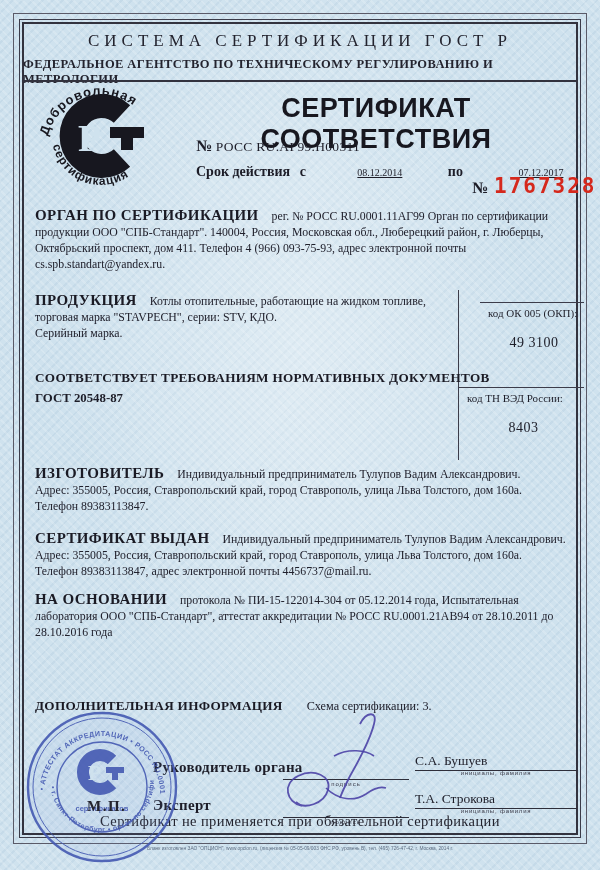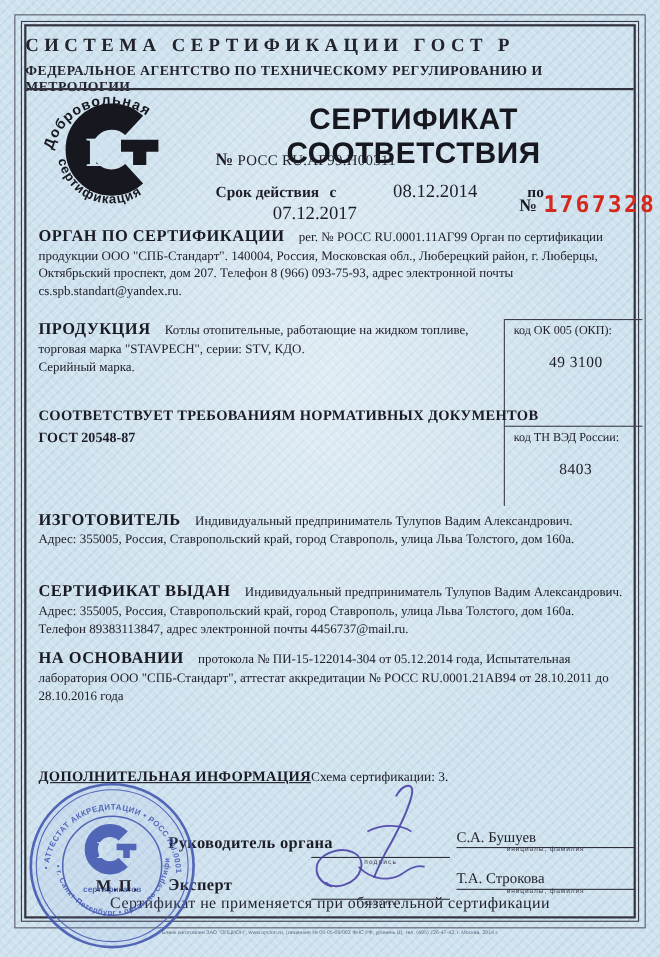--- a/index.html
+++ b/index.html
@@ -10,41 +10,41 @@
       repeating-linear-gradient(45deg, rgba(255,255,255,.16) 0 2px, rgba(255,255,255,0) 2px 6px),
       repeating-linear-gradient(-45deg, rgba(110,150,185,.10) 0 2px, rgba(110,150,185,0) 2px 7px),
       #cfe2ee;
     font-family:"Liberation Serif",serif;color:#1d1d28;
   }
   .abs{position:absolute;}
   .frame{position:absolute;pointer-events:none;}
   .f1{top:13px;left:13px;right:13px;bottom:26px;border:1px solid #5a5a68;}
   .f2{top:19px;left:19px;right:19px;bottom:32px;border:1px solid #3b3b49;}
   .f3{top:22px;left:22px;right:22px;bottom:35px;border:2px solid #33333f;}
-  .sys-title{top:31px;left:23px;right:23px;font-weight:bold;font-size:17px;letter-spacing:5px;color:#23232e;}
+  .sys-title{top:31px;left:23px;right:23px;text-align:center;font-weight:normal;font-size:17px;letter-spacing:5px;color:#23232e;}
   .agency{top:57px;left:23px;right:23px;font-weight:bold;font-size:12.5px;letter-spacing:.4px;color:#23232e;}
   .hdr-divider{top:80px;left:24px;right:24px;height:2px;background:#32323e;}
   .main-title{top:93px;left:172px;width:408px;text-align:center;font-family:Liberation Sans, sans-serif;font-weight:bold;font-size:27px;letter-spacing:.5px;color:#17171f;}
   .num-row{top:137px;left:196px;font-size:15px;}
   .num-row .lbl{font-weight:bold;font-size:16px;}
   .num-row .val{font-size:13.5px;letter-spacing:.3px;}
   .validity{top:164px;left:196px;font-size:14px;font-weight:bold;}
-  .validity .date{font-weight:normal;font-size:17px;}
+  .validity .date{font-weight:normal;font-size:10px;text-decoration:underline;}
   .validity .sp1{margin-left:6px;} .validity .d1{margin-left:48px;} .validity .po{margin-left:42px;} .validity .d2{margin-left:52px;}
   .blank-no-label{top:179px;left:472px;font-weight:bold;font-size:16px;}
   .blank-no-value{top:174px;left:494px;font-family:"DejaVu Sans Mono",monospace;font-weight:bold;font-size:21px;letter-spacing:2px;}
   .sec{line-height:1.34;font-size:11.8px;color:#20202c;}
   .sec .biglbl{font-weight:bold;font-size:15px;letter-spacing:.4px;margin-right:13px;color:#1a1a24;}
-  .sec .midlbl{font-weight:bold;font-size:13.2px;letter-spacing:.3px;margin-right:0;color:#1a1a24;text-decoration:underline;}
+  .sec .midlbl{font-weight:bold;font-size:13.2px;letter-spacing:.3px;margin-right:24px;color:#1a1a24;}
   .org{top:205px;left:35px;width:548px;}
   .product{top:290px;left:35px;width:428px;}
   .codebox{top:290px;left:458px;width:125px;height:170px;border-left:1.5px solid #3c3c4a;}
   .codecell{position:absolute;left:0;right:0;border-top:1.5px solid #3c3c4a;padding:4px 4px 0 8px;font-size:11px;}
   .codecell .cval{display:block;text-align:center;font-size:14px;margin-top:16px;letter-spacing:.5px;}
-  .cc1{top:0;} .cc2{top:97px;}
+  .cc1{top:12px;margin-left:21px;} .cc2{top:97px;}
   .conf-lbl{top:370px;left:35px;font-weight:bold;font-size:13.2px;letter-spacing:.3px;color:#1a1a24;}
   .conf-val{top:391px;left:35px;font-size:12.8px;font-weight:bold;}
   .manufacturer{top:463px;left:35px;width:548px;}
   .issued{top:528px;left:35px;width:548px;}
   .basis{top:589px;left:35px;width:548px;}
   .additional{top:697px;left:35px;width:548px;}
   .additional .txt{font-size:12.2px;}
   .sig-label{font-weight:bold;font-size:15px;letter-spacing:.3px;text-align:center;}
   .sl1{top:759px;left:153px;} .sl2{top:797px;left:153px;}
   .sigline{border-top:1.2px solid #2e2e3a;width:126px;text-align:center;}
@@ -101,21 +101,21 @@
     <span class="sp1">с</span>
     <span class="date d1">08.12.2014</span>
     <span class="po">по</span>
     <span class="date d2">07.12.2017</span>
   </div>
 
   <div class="abs blank-no-label">№</div>
   <div class="abs blank-no-value" style="color:#d5281c">1767328</div>
 
   <div class="abs sec org">
-    <span class="biglbl">ОРГАН ПО СЕРТИФИКАЦИИ</span><span>рег. № РОСС RU.0001.11АГ99 Орган по сертификации продукции ООО "СПБ-Стандарт". 140004, Россия, Московская обл., Люберецкий район, г. Люберцы, Октябрьский проспект, дом 207. Телефон 8 (966) 093-75-93, адрес электронной почты cs.spb.standart@yandex.ru.</span>
+    <span class="biglbl">ОРГАН ПО СЕРТИФИКАЦИИ</span><span>рег. № РОСС RU.0001.11АГ99 Орган по сертификации продукции ООО "СПБ-Стандарт". 140004, Россия, Московская обл., Люберецкий район, г. Люберцы, Октябрьский проспект, дом 411. Телефон 4 (966) 093-75-93, адрес электронной почты cs.spb.standart@yandex.ru.</span>
   </div>
 
   <div class="abs sec product">
     <span class="biglbl">ПРОДУКЦИЯ</span><span>Котлы отопительные, работающие на жидком топливе, торговая марка "STAVPECH", серии: STV, КДО.</span>
     <div>Серийный марка.</div>
   </div>
 
   <div class="abs codebox">
     <div class="codecell cc1">
       <span>код ОК 005 (ОКП):</span>
@@ -126,20 +126,21 @@
       <span class="cval">8403</span>
     </div>
   </div>
 
   <div class="abs conf-lbl">СООТВЕТСТВУЕТ ТРЕБОВАНИЯМ НОРМАТИВНЫХ ДОКУМЕНТОВ</div>
   <div class="abs conf-val">ГОСТ 20548-87</div>
 
   <div class="abs sec manufacturer">
     <div><span class="biglbl">ИЗГОТОВИТЕЛЬ</span><span>Индивидуальный предприниматель Тулупов Вадим Александрович.</span></div>
     <div>Адрес: 355005, Россия, Ставропольский край, город Ставрополь, улица Льва Толстого, дом 160а.</div>
+    <div>Телефон 89383113847.</div>
   </div>
 
   <div class="abs sec issued">
     <div><span class="biglbl">СЕРТИФИКАТ ВЫДАН</span><span>Индивидуальный предприниматель Тулупов Вадим Александрович.</span></div>
     <div>Адрес: 355005, Россия, Ставропольский край, город Ставрополь, улица Льва Толстого, дом 160а.</div>
     <div>Телефон 89383113847, адрес электронной почты 4456737@mail.ru.</div>
   </div>
 
   <div class="abs sec basis">
     <span class="biglbl">НА ОСНОВАНИИ</span><span>протокола № ПИ-15-122014-304 от 05.12.2014 года, Испытательная лаборатория ООО "СПБ-Стандарт", аттестат аккредитации № РОСС RU.0001.21АВ94 от 28.10.2011 до 28.10.2016 года</span>

